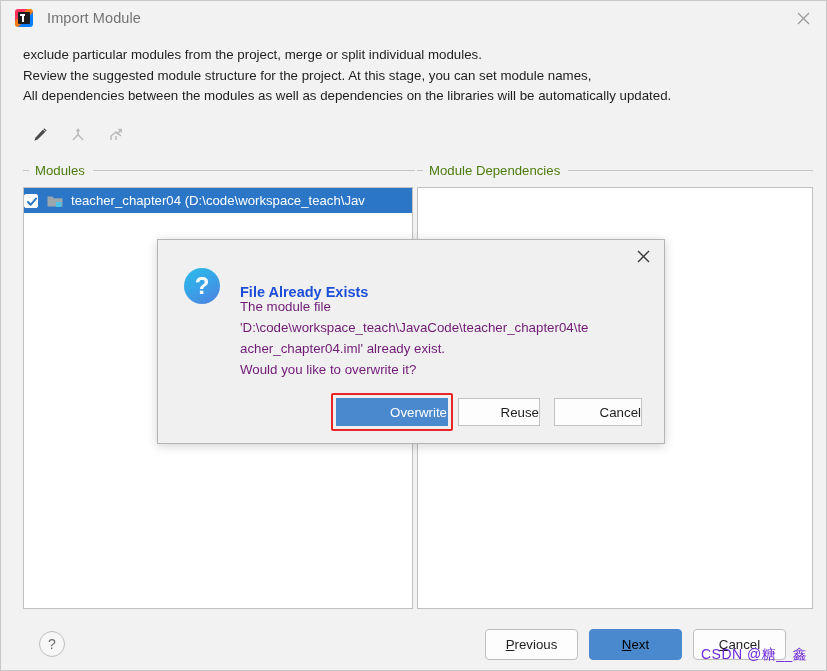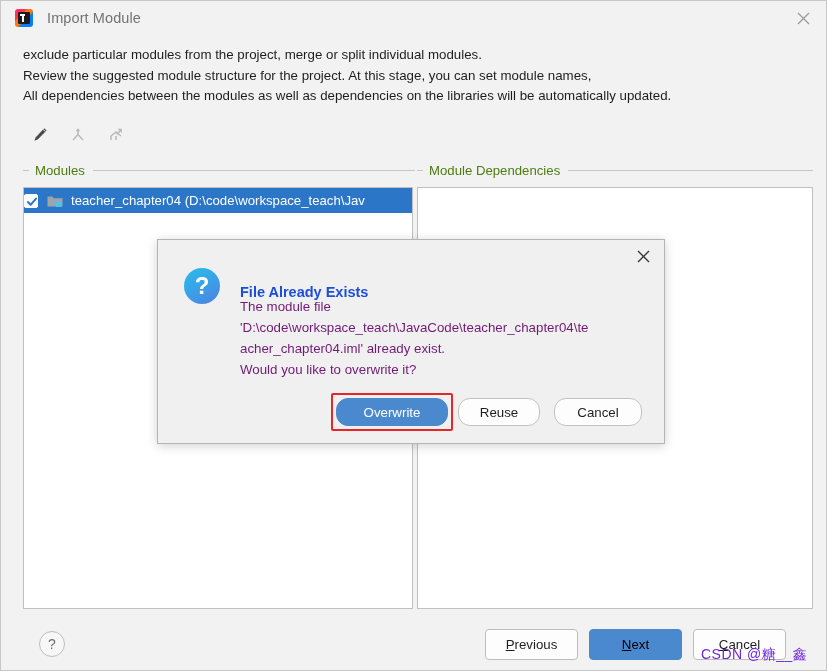--- a/index.html
+++ b/index.html
@@ -255,23 +255,23 @@
   #modal-message .mline {
     font-size: 13.3px;
     line-height: 21px;
     color: #701a75;
     white-space: nowrap;
   }
   .modal-btn {
     position: absolute;
     height: 28px;
     border: 1px solid #c2c2c2;
-    border-radius: 12px;
+    border-radius: 0;
     background: #fdfdfd;
-    display: flex; align-items: center; justify-content: center;
+    display: flex; align-items: center; justify-content: flex-end;
     font-size: 13.3px;
     color: #1e1e1e;
     cursor: default;
   }
   .modal-btn.primary {
     background: #4a89ce;
     border-color: #4a89ce;
     color: #ffffff;
   }
   #mbtn-overwrite { left: 178px; top: 158px; width: 112px; }

